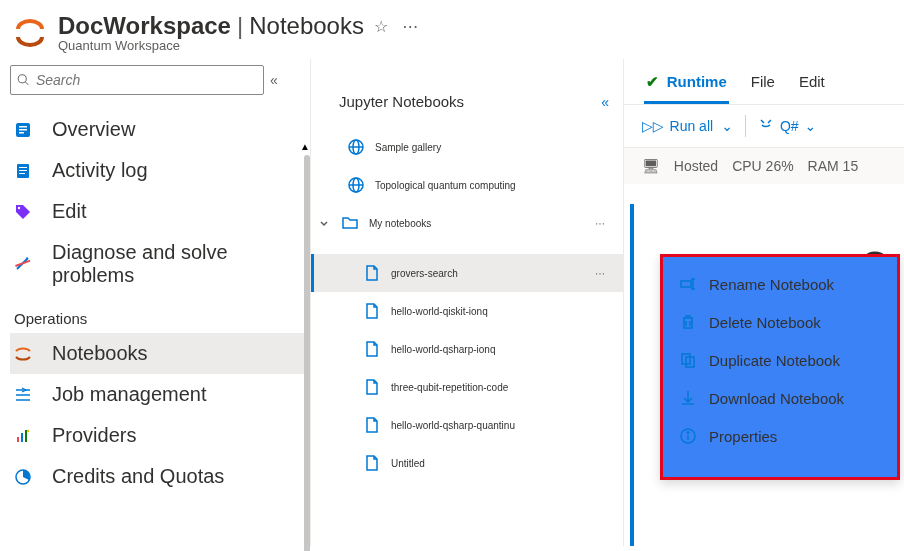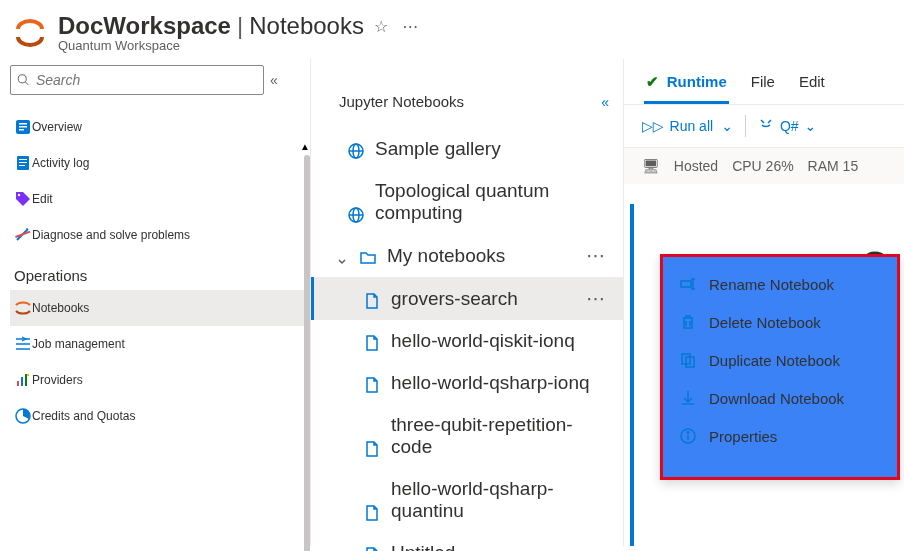--- a/index.html
+++ b/index.html
@@ -15,34 +15,34 @@
 .subtitle { font-size: 13px; color: #605e5c; margin-top: -2px; }
 .star-btn, .more-btn { background: none; border: none; cursor: pointer; padding:4px; color:#605e5c; font-size:16px;}
 .content { display: flex; height: calc(551px - 64px); }
 .sidebar { width: 310px; border-right: none; display:flex; flex-direction:column; padding: 6px 0 0 10px; position:relative;}
 .search-row { display:flex; align-items:center; gap:6px; padding-right:18px;}
 .search { width: 254px; height: 30px; border: 1px solid #8a8886; display:flex; align-items:center; padding:0 6px; gap:6px; border-radius:2px;}
 .search svg{width:14px;height:14px;fill:#605e5c;}
 .search input { border:none; outline:none; font-size:14px; width:100%; font-style:italic; color:#000000;}
 .chev-collapse { color:#605e5c; cursor:pointer; font-size:14px;}
 .nav { margin-top: 14px; }
-.nav-item { display:flex; align-items:center; gap:0; padding:9px 10px 9px 4px; cursor:pointer; font-size:12px;}
+.nav-item { display:flex; align-items:center; gap:20px; padding:9px 10px 9px 4px; cursor:pointer; font-size:20px;}
 .nav-item.selected { background:#edebe9; border-left:none; font-weight:400;}
 .nav-icon { width:18px; height:18px; display:flex; align-items:center; justify-content:center; }
 .nav-icon svg{width:18px;height:18px;}
 .section-head { font-weight:400; font-size:15px; padding:14px 0 6px 4px; }
 .scroll-up { position:absolute; right:0; top:82px; font-size:10px; color:#000;}
 .scroll-thumb { position:absolute; right:0; top:96px; width:6px; height:420px; background:#c8c6c4; border-radius:3px;}
 .panel-notebooks { width: 313px; border-left:1px solid #edebe9; border-right:none; padding:6px 0 0 0; position:relative;}
 .panel-head { display:flex; justify-content:space-between; align-items:center; padding: 8px 14px 6px 28px; font-size:15px; color:#323130;margin-top:20px;}
 .tree { margin-top:12px; }
-.tree-item { display:flex; align-items:flex-end; gap:10px; padding:10px 12px 10px 36px; cursor:pointer; font-size:19px;}
-.tree-item.folder { padding-left:24px; }
+.tree-item { display:flex; align-items:center; gap:10px; padding:10px 12px 10px 36px; cursor:pointer; font-size:10px;}
+.tree-item.folder { padding-left:6px; }
 .tree-item.depth2 { padding-left:52px; }
-.tree-item.selected { background:#edebe9; border-left:3px solid #0078d4; padding-left:49px;}
+.tree-item.selected { background:#edebe9; border-left:3px solid #0078d4; padding-left:49px;margin-top:12px;}
 .tree-icon{width:18px;height:18px;display:flex;align-items:center;justify-content:center;}
 .tree-icon svg{width:18px;height:18px;}
 .ellipsis { margin-left:auto; color:#605e5c; padding-right:6px;}
 .caret { width:14px; display:flex;align-items:center;justify-content:center;color:#605e5c;}
 .panel-main { flex:1; border-left:1px solid #edebe9; display:flex; flex-direction:column; overflow:hidden; position:relative;}
 .tabs { display:flex; gap:20px; padding:8px 18px 0 20px; border-bottom:1px solid #edebe9;}
 .tab { padding:6px 2px 10px; font-size:15px; cursor:pointer;}
 .tab.active { font-weight:600; border-bottom:3px solid #0078d4; color:#0078d4;}
 .tab.active .check{color:#107c10;}
 .toolbar { display:flex; align-items:center; gap:8px; padding:10px 18px; border-bottom:1px solid #edebe9;}

